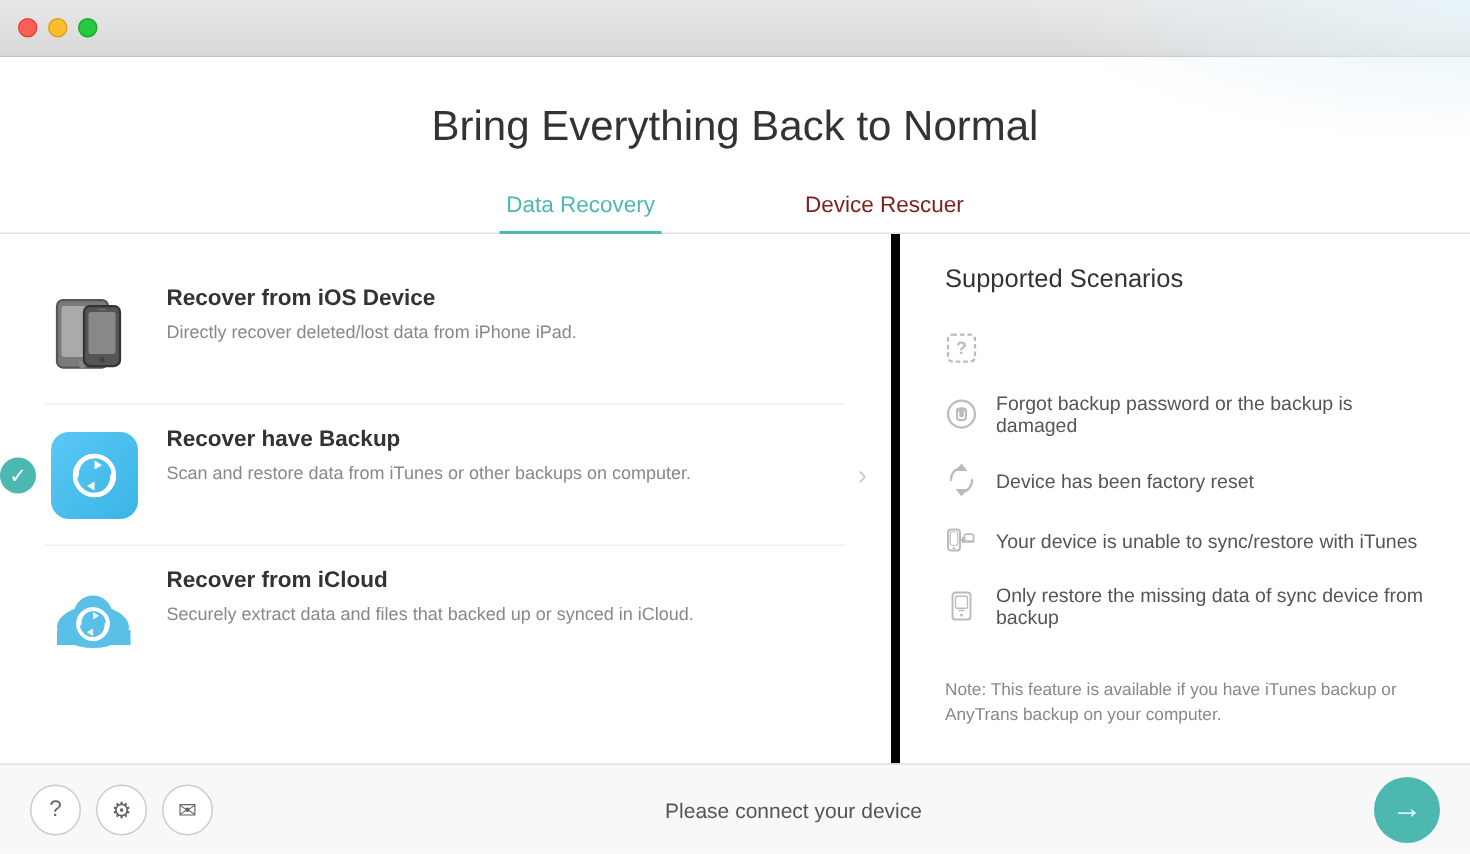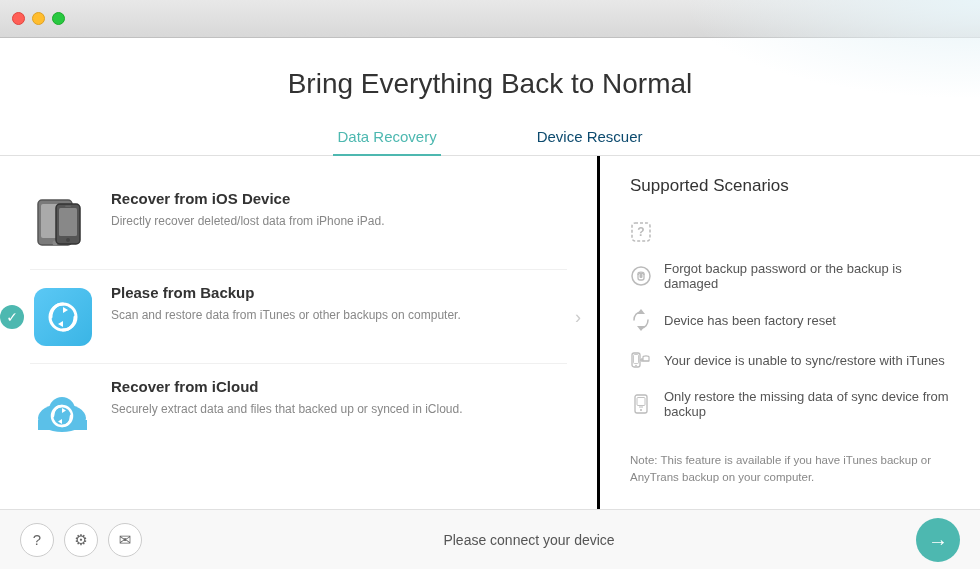--- a/index.html
+++ b/index.html
@@ -59,21 +59,21 @@
       gap: 92px;
       border-bottom: 1px solid #e0e0e0;
       padding-bottom: 0;
     }
 
     .tab {
       padding: 8px 4px 10px;
       font-size: 15px;
       cursor: pointer;
       position: relative;
-      color: #0c4a6e;
+      color: #7f1d1d;
     }
     .tab.active {
       color: #4db8b0;
     }
     .tab.active::after {
       content: '';
       position: absolute;
       bottom: -1px;
       left: 0;
       right: 0;
@@ -83,21 +83,21 @@
 
     .body-section {
       flex: 1;
       display: flex;
       overflow: hidden;
     }
 
     .left-panel {
       flex: 1;
       padding: 20px 30px;
-      border-right: 3px solid #000000;
+      border-right: 6px solid #000000;
       position: relative;
     }
 
     .recovery-option {
       display: flex;
       align-items: flex-start;
       padding: 14px 0;
       border-bottom: 1px solid #f0f0f0;
       position: relative;
     }
@@ -328,21 +328,21 @@
 
               <circle cx="18" cy="18" r="13" fill="none" stroke="white" stroke-width="3"></circle>
               <path d="M18 8 L18 14 L23 11 Z" fill="white"></path>
               <path d="M18 5 C11 5 6 10.5 6 18" fill="none" stroke="white" stroke-width="3" stroke-linecap="round"></path>
               <path d="M18 31 C25 31 30 25.5 30 18" fill="none" stroke="white" stroke-width="3" stroke-linecap="round"></path>
               <path d="M18 28 L18 22 L13 25 Z" fill="white"></path>
             </svg>
           </div>
         </div>
         <div class="option-text">
-          <div class="option-title">Please from Backup</div>
+          <div class="option-title">Recover have Backup</div>
           <div class="option-desc">Scan and restore data from iTunes or other backups on computer.</div>
         </div>
         <div class="arrow-indicator">›</div>
       </div>
 
       <div class="recovery-option">
         <div class="option-icon">
           <svg width="65" height="50" viewBox="0 0 65 50">
 
             <ellipse cx="32" cy="32" rx="24" ry="14" fill="#5bc0e8"></ellipse>

